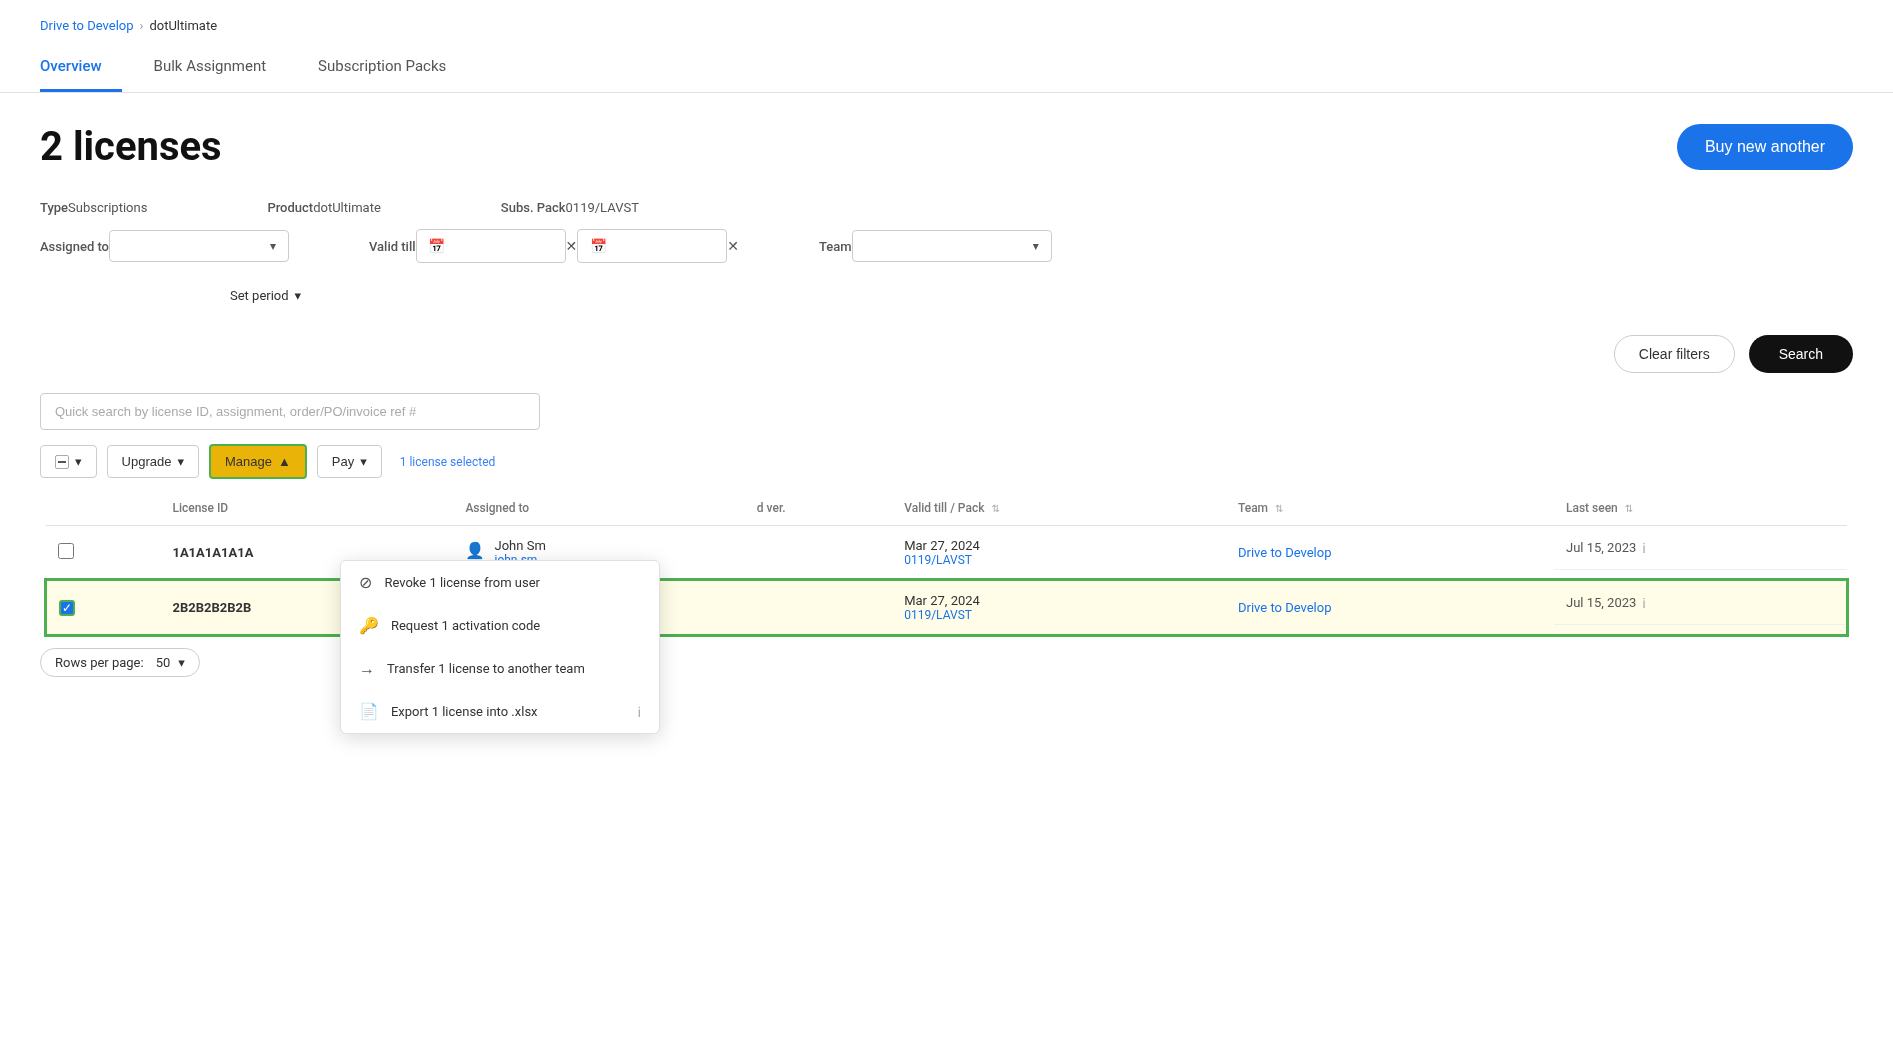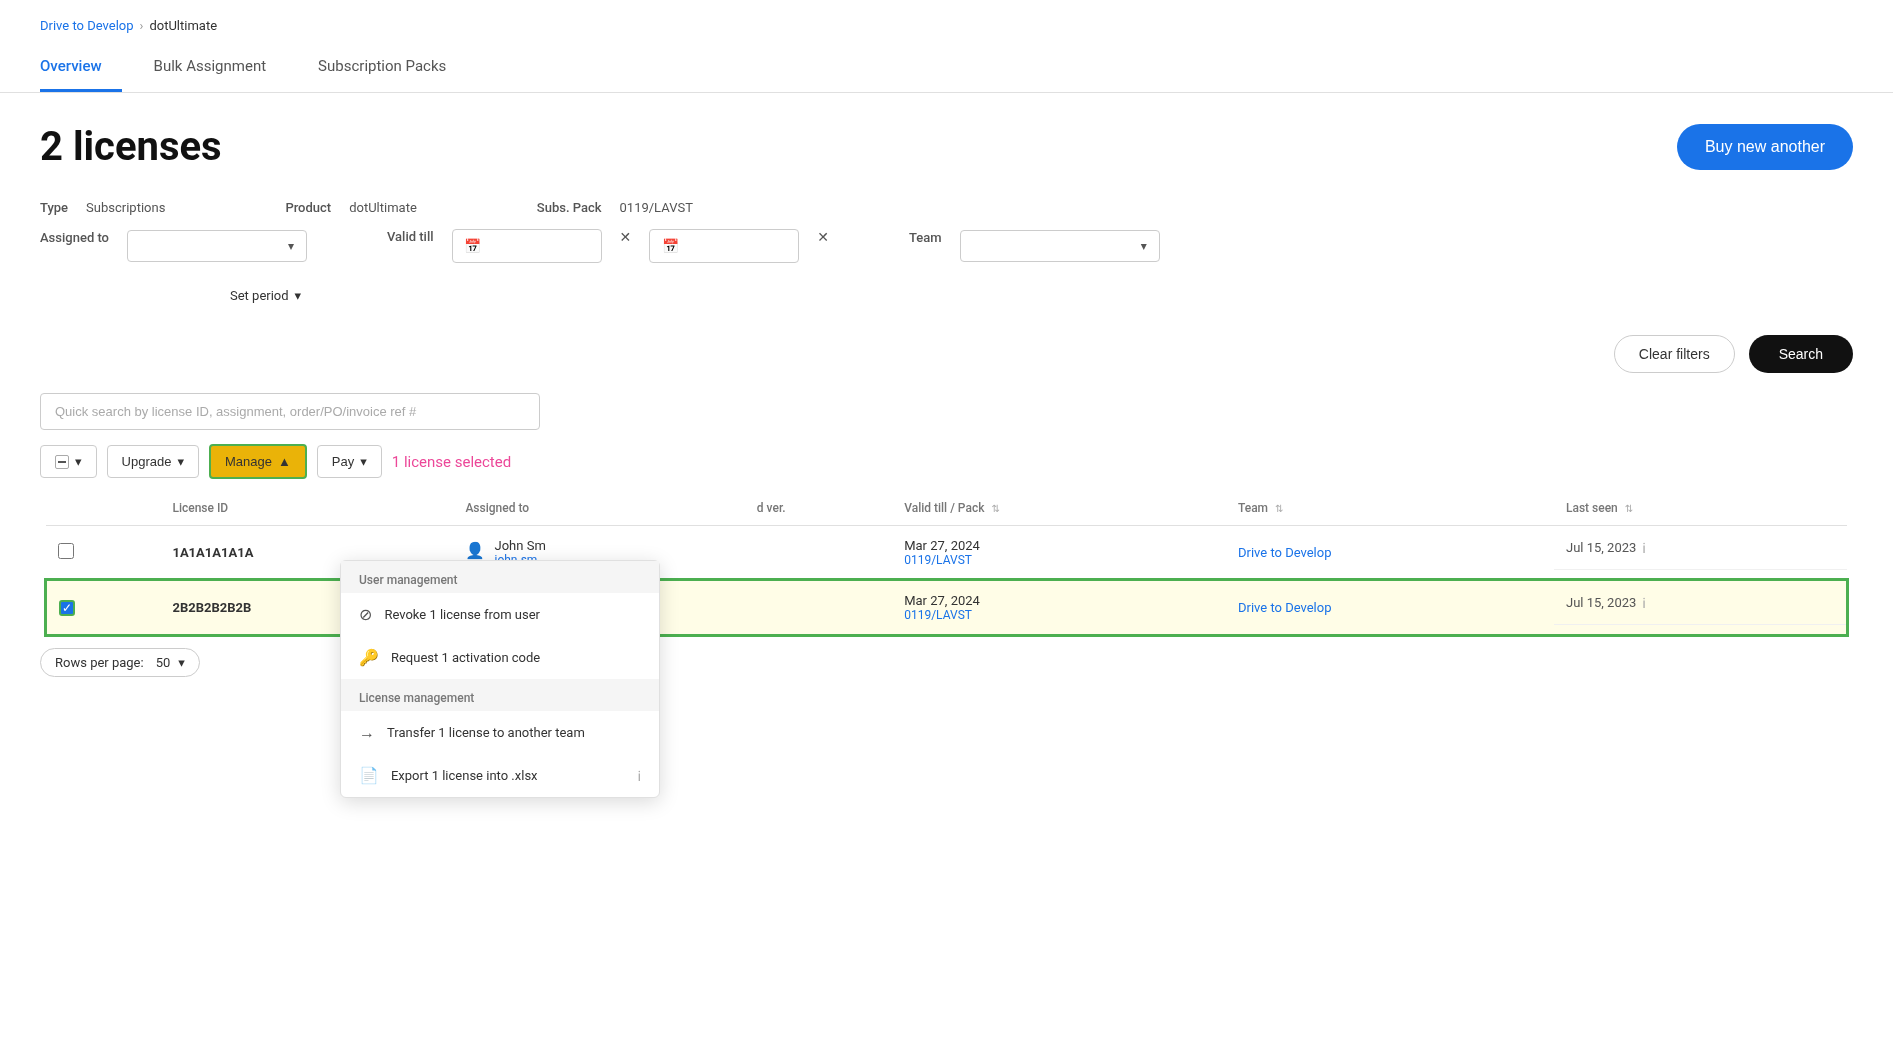--- a/index.html
+++ b/index.html
@@ -17,21 +17,21 @@
     .tab.active { color: #1a73e8; border-bottom: 3px solid #1a73e8; font-weight: 500; }
 
     
     .page-header { display: flex; align-items: center; justify-content: space-between; padding: 30px 40px 20px; }
     .page-title { font-size: 40px; font-weight: 700; color: #111; }
     .buy-btn { background: #1a73e8; color: #fff; border: none; border-radius: 24px; padding: 14px 28px; font-size: 16px; font-weight: 500; cursor: pointer; }
 
     
     .filters { padding: 10px 40px; }
     .filter-row { display: flex; align-items: center; gap: 40px; margin-bottom: 14px; flex-wrap: wrap; }
-    .filter-group { display: flex; align-items: flex-start; gap: 18px; }
+    .filter-group { display: flex; align-items: center; gap: 0; }
     .filter-label { font-size: 13px; color: #555; font-weight: 500; white-space: nowrap; }
     .filter-value { font-size: 13px; color: #555; }
     .filter-select { display: flex; align-items: center; gap: 6px; border: 1px solid #ccc; border-radius: 4px; padding: 8px 12px; min-width: 180px; cursor: pointer; background: #fff; }
     .filter-select-text { flex: 1; font-size: 13px; color: #333; }
     .chevron-icon { color: #555; font-size: 12px; }
     .date-input { display: flex; align-items: center; gap: 6px; border: 1px solid #ccc; border-radius: 4px; padding: 8px 12px; min-width: 150px; cursor: pointer; background: #fff; }
     .date-clear { cursor: pointer; color: #555; font-size: 14px; }
     .set-period { display: flex; align-items: center; gap: 6px; cursor: pointer; font-size: 13px; color: #333; padding: 6px 0; }
 
     
@@ -41,21 +41,21 @@
 
     
     .quick-search-row { padding: 0 40px 14px; }
     .quick-search-input { width: 500px; border: 1px solid #ccc; border-radius: 4px; padding: 10px 14px; font-size: 13px; color: #888; }
     .quick-search-input::placeholder { color: #aaa; }
 
     
     .toolbar { display: flex; align-items: center; gap: 10px; padding: 0 40px 12px; }
     .toolbar-btn { display: flex; align-items: center; gap: 6px; border: 1px solid #ccc; background: #fff; color: #333; border-radius: 4px; padding: 8px 14px; font-size: 13px; cursor: pointer; }
     .toolbar-btn.manage-active { border: 2px solid #4caf50; color: #333; border-radius: 4px; background: #eab308; }
-    .license-selected { font-size: 15px; color: #ec4899; }
+    .license-selected { font-size: 12px; color: #3b82f6; margin-left: 8px; }
 
     
     .dropdown-menu { position: absolute; background: #fff; border: 1px solid #e0e0e0; border-radius: 6px; box-shadow: 0 4px 20px rgba(0,0,0,0.15); min-width: 320px; z-index: 100; left: 340px; top: 560px; }
     .dropdown-section-label { padding: 12px 18px 6px; font-size: 12px; color: #777; font-weight: 500; background: #f5f5f5; }
     .dropdown-item { display: flex; align-items: center; gap: 12px; padding: 12px 18px; font-size: 13px; color: #333; cursor: pointer; }
     .dropdown-item-icon { font-size: 16px; color: #555; }
     .dropdown-item-text { flex: 1; }
     .dropdown-info-icon { color: #aaa; font-size: 14px; }
 
     
@@ -187,30 +187,28 @@
     <span>▲</span>
   </button>
   <button class="toolbar-btn">
     <span>Pay</span>
     <span>▾</span>
   </button>
   <span class="license-selected">1 license selected</span>
 </div>
 
 <div class="dropdown-menu">
-  <div class="dropdown-section-label">User management</div>
   <div class="dropdown-item">
     <span class="dropdown-item-icon">⊘</span>
     <span class="dropdown-item-text">Revoke 1 license from user</span>
   </div>
   <div class="dropdown-item">
     <span class="dropdown-item-icon">🔑</span>
     <span class="dropdown-item-text">Request 1 activation code</span>
   </div>
-  <div class="dropdown-section-label">License management</div>
   <div class="dropdown-item">
     <span class="dropdown-item-icon">→</span>
     <span class="dropdown-item-text">Transfer 1 license to another team</span>
   </div>
   <div class="dropdown-item">
     <span class="dropdown-item-icon">📄</span>
     <span class="dropdown-item-text">Export 1 license into .xlsx</span>
     <span class="dropdown-info-icon">ℹ</span>
   </div>
 </div>

